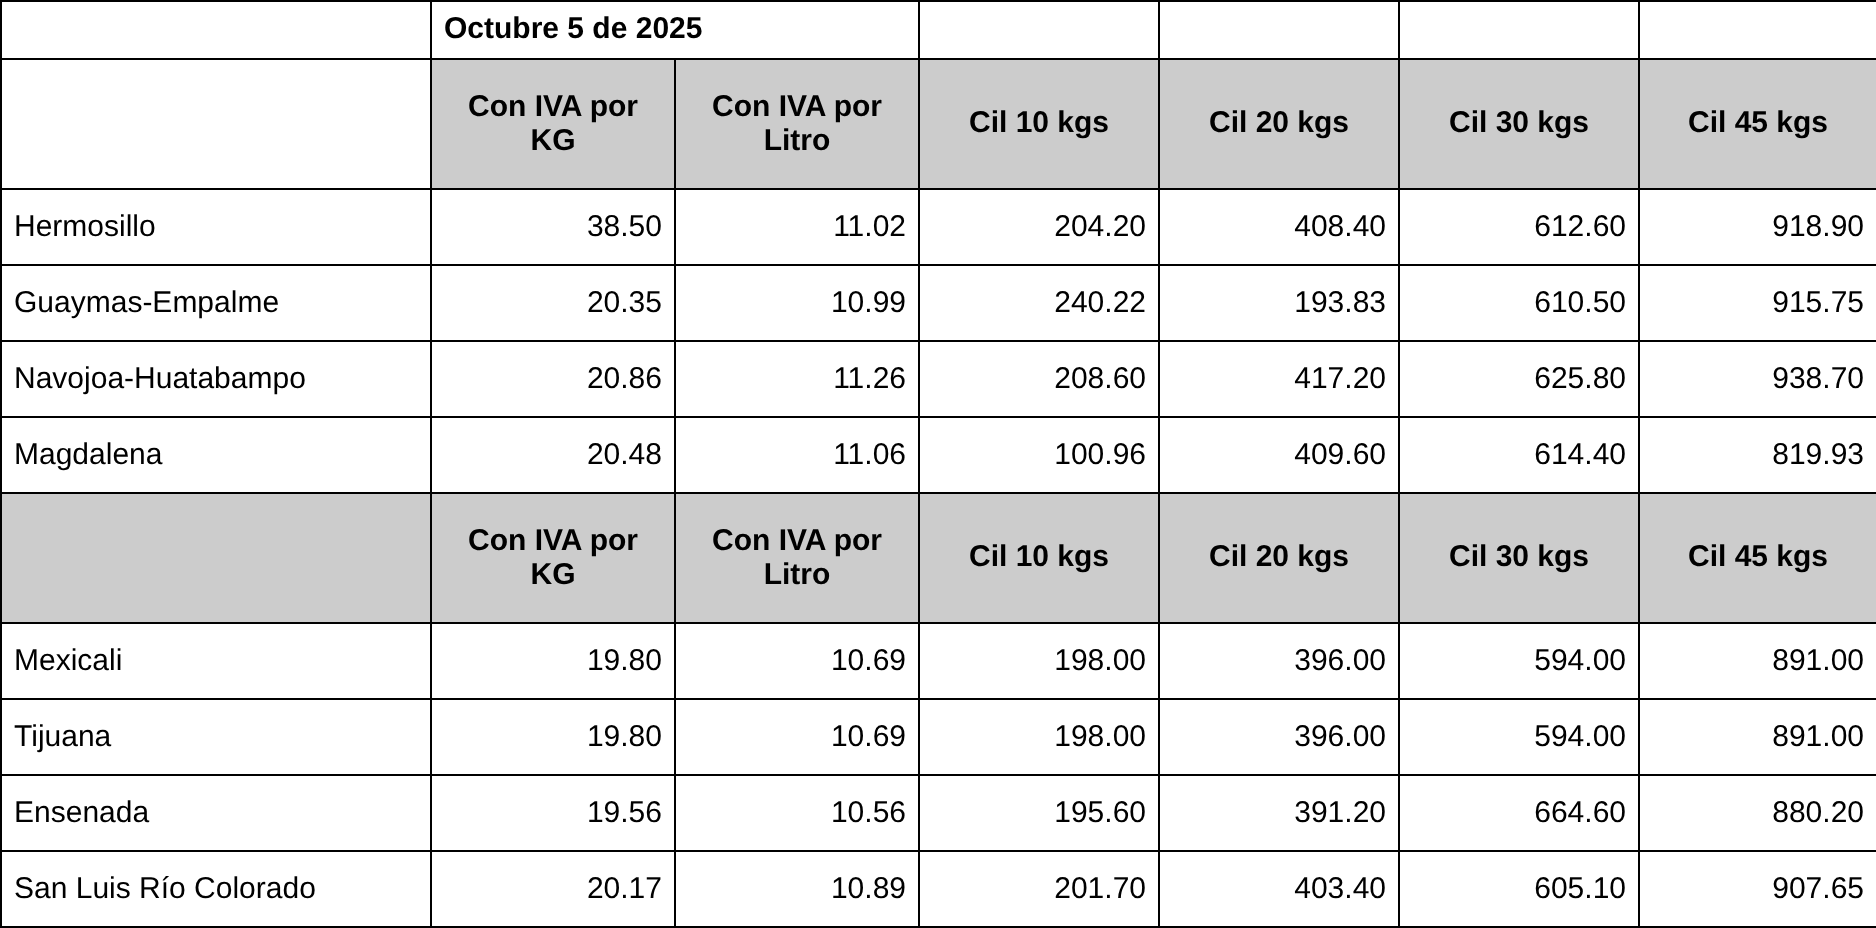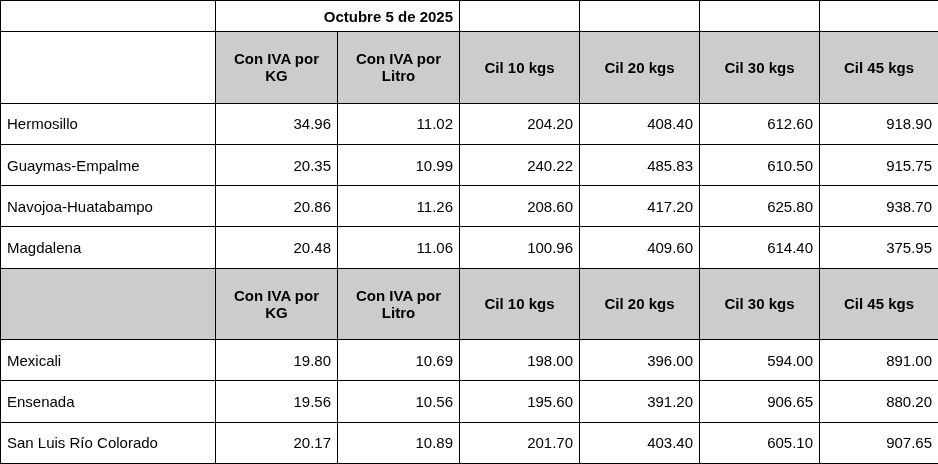--- a/index.html
+++ b/index.html
@@ -43,21 +43,21 @@
     border-right: none;
     border-bottom: none;
   }
   .nb-top { border-top: none; }
   .nb-left { border-left: none; }
   .nb-right { border-right: none; }
 
   .hdr-date {
     font-weight: bold;
     font-size: 15px;
-    text-align: right;
+    text-align: left;
     background: #ffffff;
     border: none;
   }
   .hdr-gray {
     background: #cccccc;
     font-weight: bold;
     text-align: center;
     line-height: 1.15;
     white-space: normal;
   }
@@ -113,53 +113,53 @@
         <span>Litro</span>
       </td>
       <td class="hdr-gray">Cil 10 kgs</td>
       <td class="hdr-gray">Cil 20 kgs</td>
       <td class="hdr-gray">Cil 30 kgs</td>
       <td class="hdr-gray">Cil 45 kgs</td>
     </tr>
 
     <tr class="row-data">
       <td class="rowname">Hermosillo</td>
-      <td class="num blue">34.96</td>
+      <td class="num blue">38.50</td>
       <td class="num blue">11.02</td>
       <td class="num">204.20</td>
       <td class="num">408.40</td>
       <td class="num">612.60</td>
       <td class="num">918.90</td>
     </tr>
     <tr class="row-data">
       <td class="rowname">Guaymas-Empalme</td>
       <td class="num blue">20.35</td>
       <td class="num blue">10.99</td>
       <td class="num">240.22</td>
-      <td class="num">485.83</td>
+      <td class="num">193.83</td>
       <td class="num">610.50</td>
       <td class="num">915.75</td>
     </tr>
     <tr class="row-data">
       <td class="rowname">Navojoa-Huatabampo</td>
       <td class="num blue">20.86</td>
       <td class="num blue">11.26</td>
       <td class="num">208.60</td>
       <td class="num">417.20</td>
       <td class="num">625.80</td>
       <td class="num">938.70</td>
     </tr>
     <tr class="row-data">
       <td class="rowname">Magdalena</td>
       <td class="num blue">20.48</td>
       <td class="num blue">11.06</td>
       <td class="num">100.96</td>
       <td class="num">409.60</td>
       <td class="num">614.40</td>
-      <td class="num">375.95</td>
+      <td class="num">819.93</td>
     </tr>
 
     <tr class="row-head">
       <td class="gray-plain"></td>
       <td class="hdr-gray">
         <span>Con IVA por</span><br>
         <span>KG</span>
       </td>
       <td class="hdr-gray">
         <span>Con IVA por</span><br>
@@ -174,26 +174,35 @@
     <tr class="row-data">
       <td class="rowname">Mexicali</td>
       <td class="num blue">19.80</td>
       <td class="num blue">10.69</td>
       <td class="num">198.00</td>
       <td class="num">396.00</td>
       <td class="num">594.00</td>
       <td class="num">891.00</td>
     </tr>
     <tr class="row-data">
+      <td class="rowname">Tijuana</td>
+      <td class="num blue">19.80</td>
+      <td class="num blue">10.69</td>
+      <td class="num">198.00</td>
+      <td class="num">396.00</td>
+      <td class="num">594.00</td>
+      <td class="num">891.00</td>
+    </tr>
+    <tr class="row-data">
       <td class="rowname">Ensenada</td>
       <td class="num blue">19.56</td>
       <td class="num blue">10.56</td>
       <td class="num">195.60</td>
       <td class="num">391.20</td>
-      <td class="num">906.65</td>
+      <td class="num">664.60</td>
       <td class="num">880.20</td>
     </tr>
     <tr class="row-data">
       <td class="rowname">San Luis Río Colorado</td>
       <td class="num blue">20.17</td>
       <td class="num blue">10.89</td>
       <td class="num">201.70</td>
       <td class="num">403.40</td>
       <td class="num">605.10</td>
       <td class="num">907.65</td>

